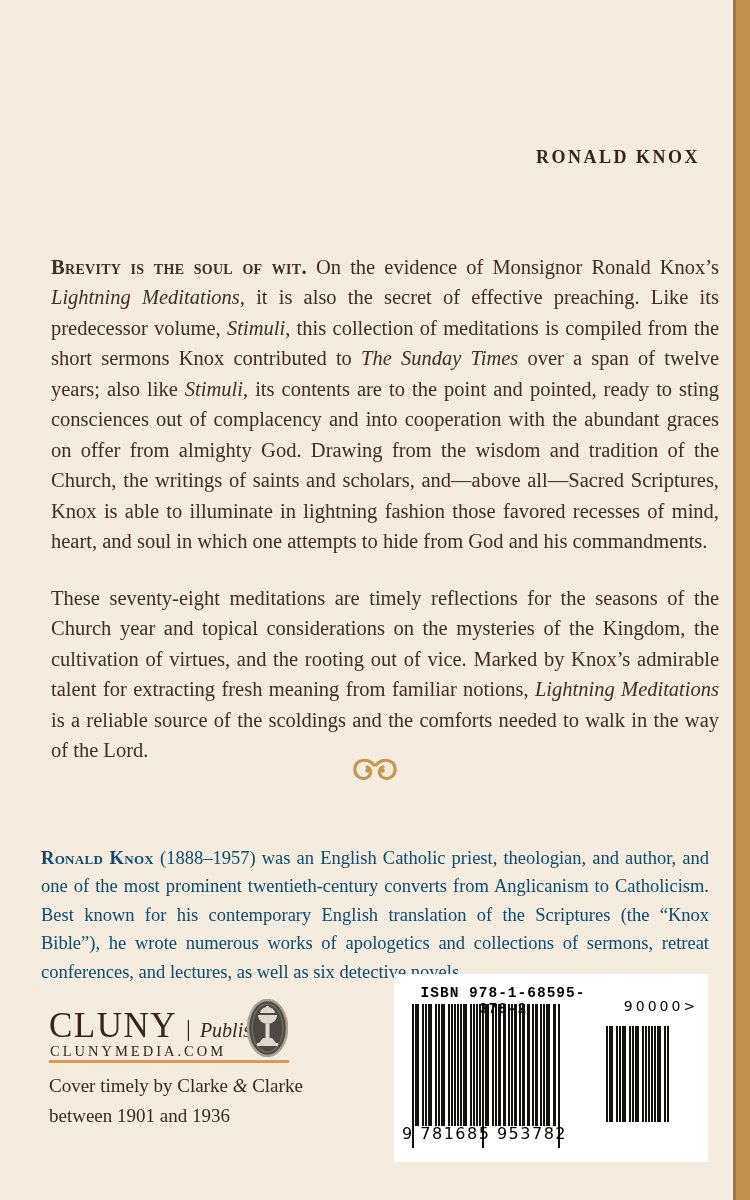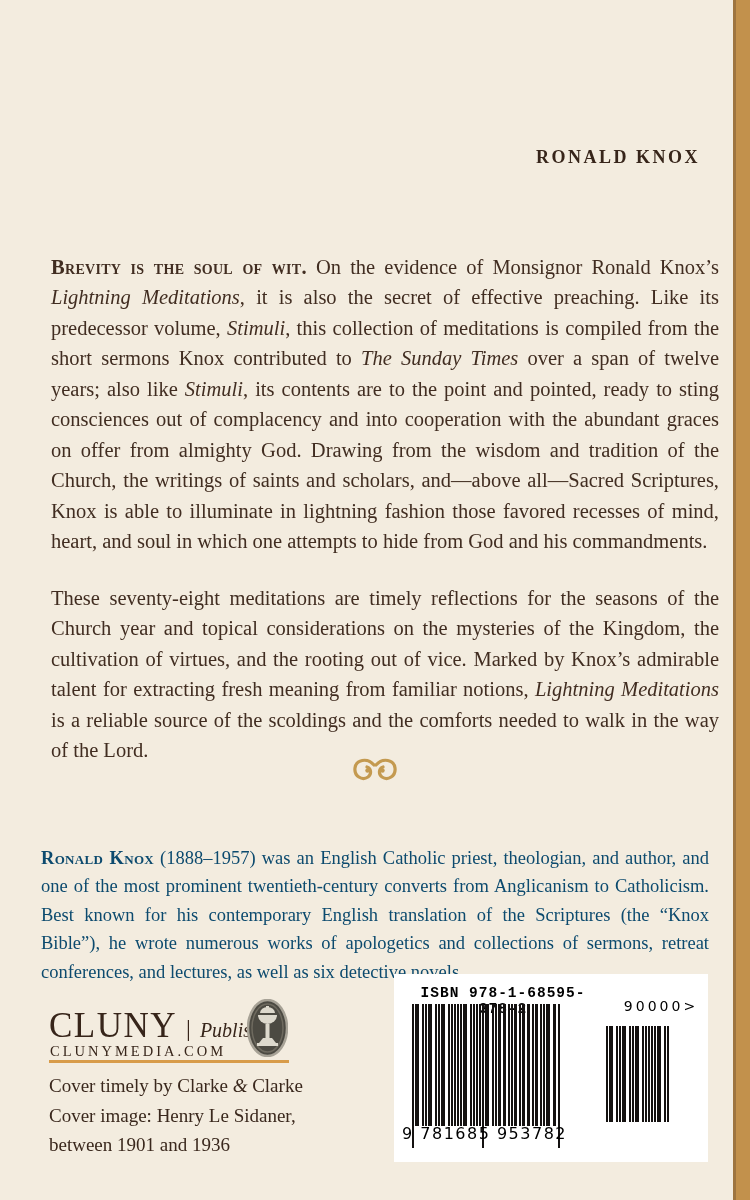--- a/index.html
+++ b/index.html
@@ -106,21 +106,20 @@
         <path d="M12,44 h17 l-4,-5 h-9 z"></path>
         <rect x="10" y="44" width="21" height="3"></rect>
       </g>
     </svg>
   </div>
 
   <div class="gold-rule"></div>
 
   <div class="credits">
     <div><span>Cover timely by Clarke </span><span class="seg-i">&amp;</span><span> Clarke</span></div>
-    <div><span>Cover image: Henry Le Sidaner,</span></div>
     <div><span>between 1901 and 1936</span></div>
   </div>
 
   <div class="barcode-box">
     <div class="isbn-label">ISBN 978-1-68595-378-2</div>
     <div class="bars bars-main">
         <div class="bar guard" style="width: 1.5px; margin-right: 1.5px;"></div>
         <div class="bar" style="width: 3.5px; margin-right: 3.5px;"></div>
         <div class="bar" style="width: 1.5px; margin-right: 1.5px;"></div>
         <div class="bar" style="width: 1.5px; margin-right: 1.5px;"></div>

